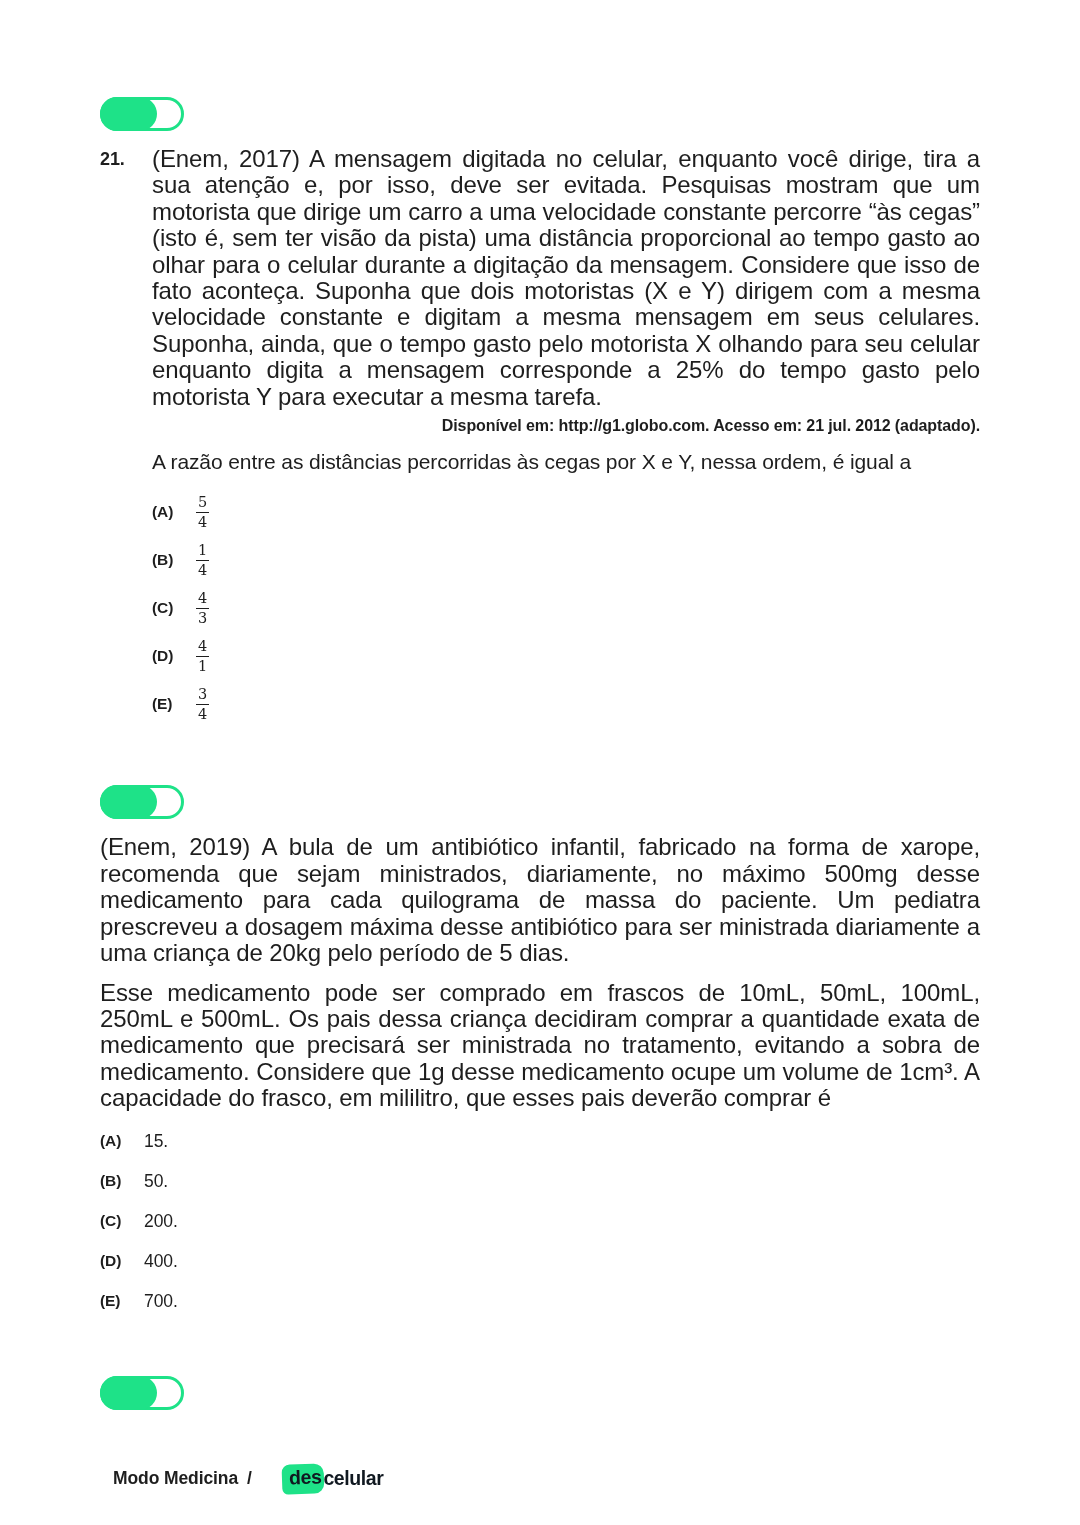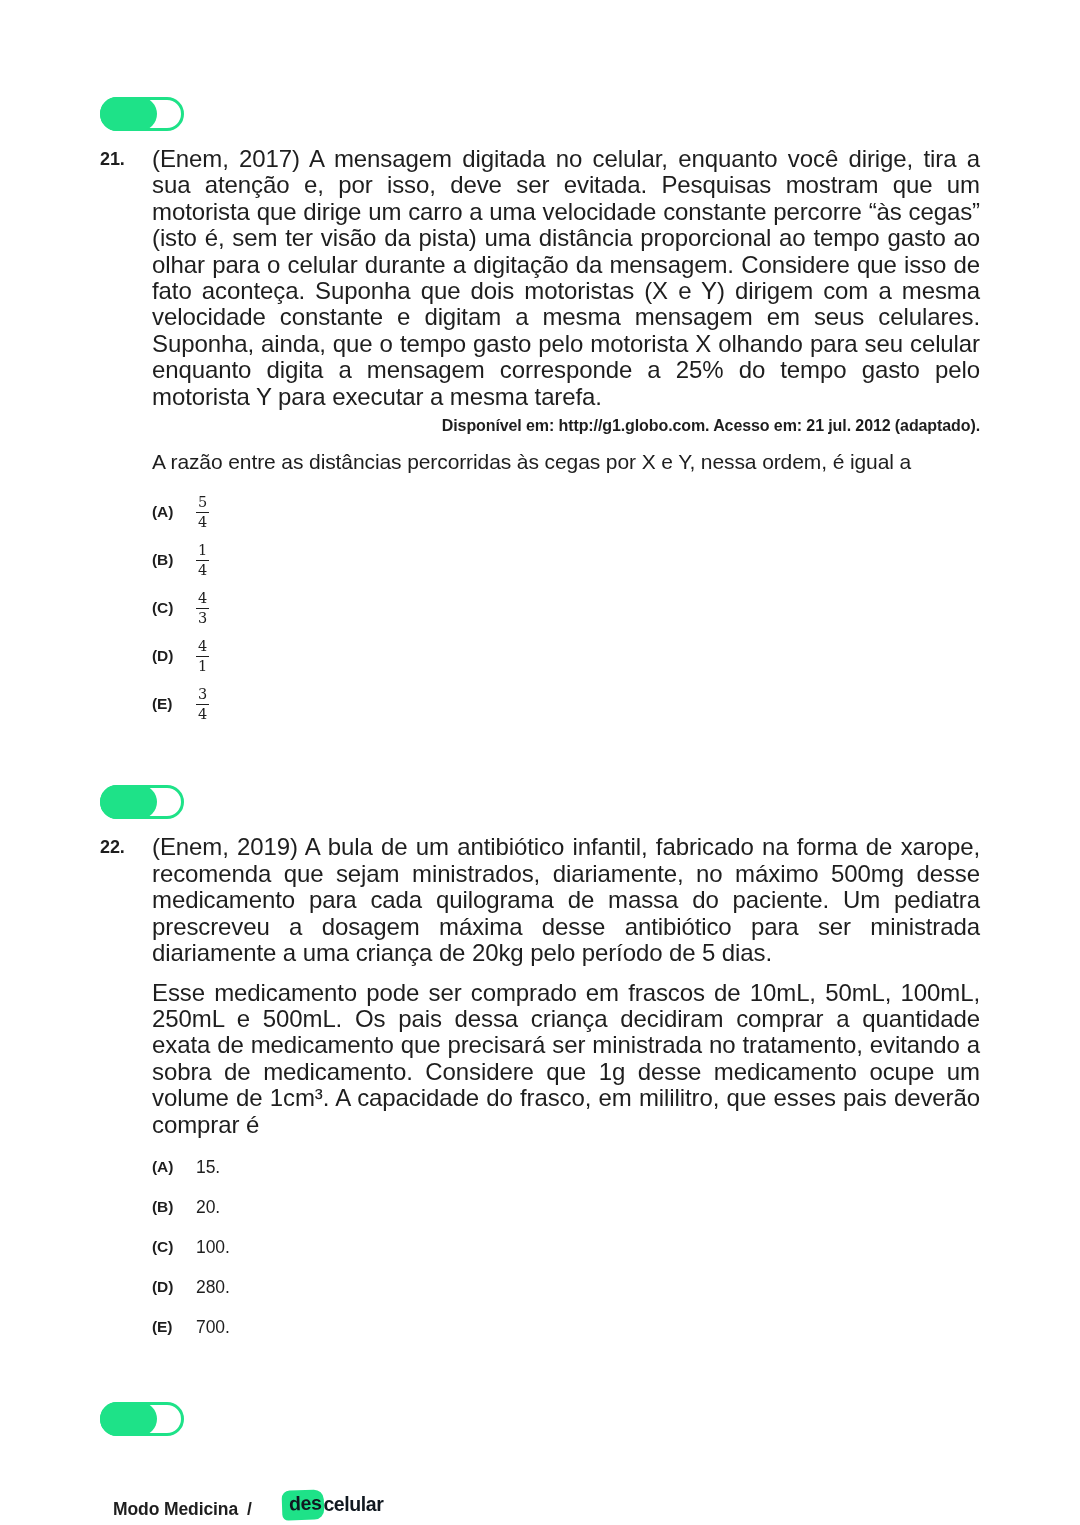--- a/index.html
+++ b/index.html
@@ -83,21 +83,21 @@
     font-size:14.5px;
     line-height:1.15;
     color:var(--text);
   }
   .frac .frac-num{border-bottom:1.3px solid var(--text);padding:0 2px 1px;}
   .frac .frac-den{padding-top:1px;}
   .options-plain li{height:23px;margin-bottom:17px;font-size:17.5px;letter-spacing:-0.1px;}
 
   .footer{
     display:flex;
-    align-items:flex-end;
+    align-items:center;
     margin-top:54px;
     padding-left:13px;
   }
   .footer-mode{font-weight:bold;font-size:17.5px;letter-spacing:-0.1px;}
   .footer-sep{font-weight:bold;font-size:17.5px;margin-left:9px;}
   .logo{
     margin-left:30px;
     display:inline-flex;
     align-items:center;
     font-weight:bold;
@@ -163,40 +163,39 @@
               <span class="frac-den">4</span>
             </span>
         </li>
       </ul>
     </div>
   </section>
 
   <span class="pill pill-mid"></span>
 
   <section class="question">
-    <div class="q-num">22.</div>
     <div class="q-body">
       <p class="q-text">(Enem, 2019) A bula de um antibiótico infantil, fabricado na forma de xarope, recomenda que sejam ministrados, diariamente, no máximo 500mg desse medicamento para cada quilograma de massa do paciente. Um pediatra prescreveu a dosagem máxima desse antibiótico para ser ministrada diariamente a uma criança de 20kg pelo período de 5 dias.</p>
       <p class="q-text">Esse medicamento pode ser comprado em frascos de 10mL, 50mL, 100mL, 250mL e 500mL. Os pais dessa criança decidiram comprar a quantidade exata de medicamento que precisará ser ministrada no tratamento, evitando a sobra de medicamento. Considere que 1g desse medicamento ocupe um volume de 1cm³. A capacidade do frasco, em mililitro, que esses pais deverão comprar é</p>
       <ul class="options options-plain">
         <li>
           <span class="opt-label">(A)</span>
           <span class="opt-value">15.</span>
         </li>
         <li>
           <span class="opt-label">(B)</span>
-          <span class="opt-value">20.</span>
+          <span class="opt-value">50.</span>
         </li>
         <li>
           <span class="opt-label">(C)</span>
-          <span class="opt-value">100.</span>
+          <span class="opt-value">200.</span>
         </li>
         <li>
           <span class="opt-label">(D)</span>
-          <span class="opt-value">280.</span>
+          <span class="opt-value">400.</span>
         </li>
         <li>
           <span class="opt-label">(E)</span>
           <span class="opt-value">700.</span>
         </li>
       </ul>
     </div>
   </section>
 
   <span class="pill pill-bottom"></span>

